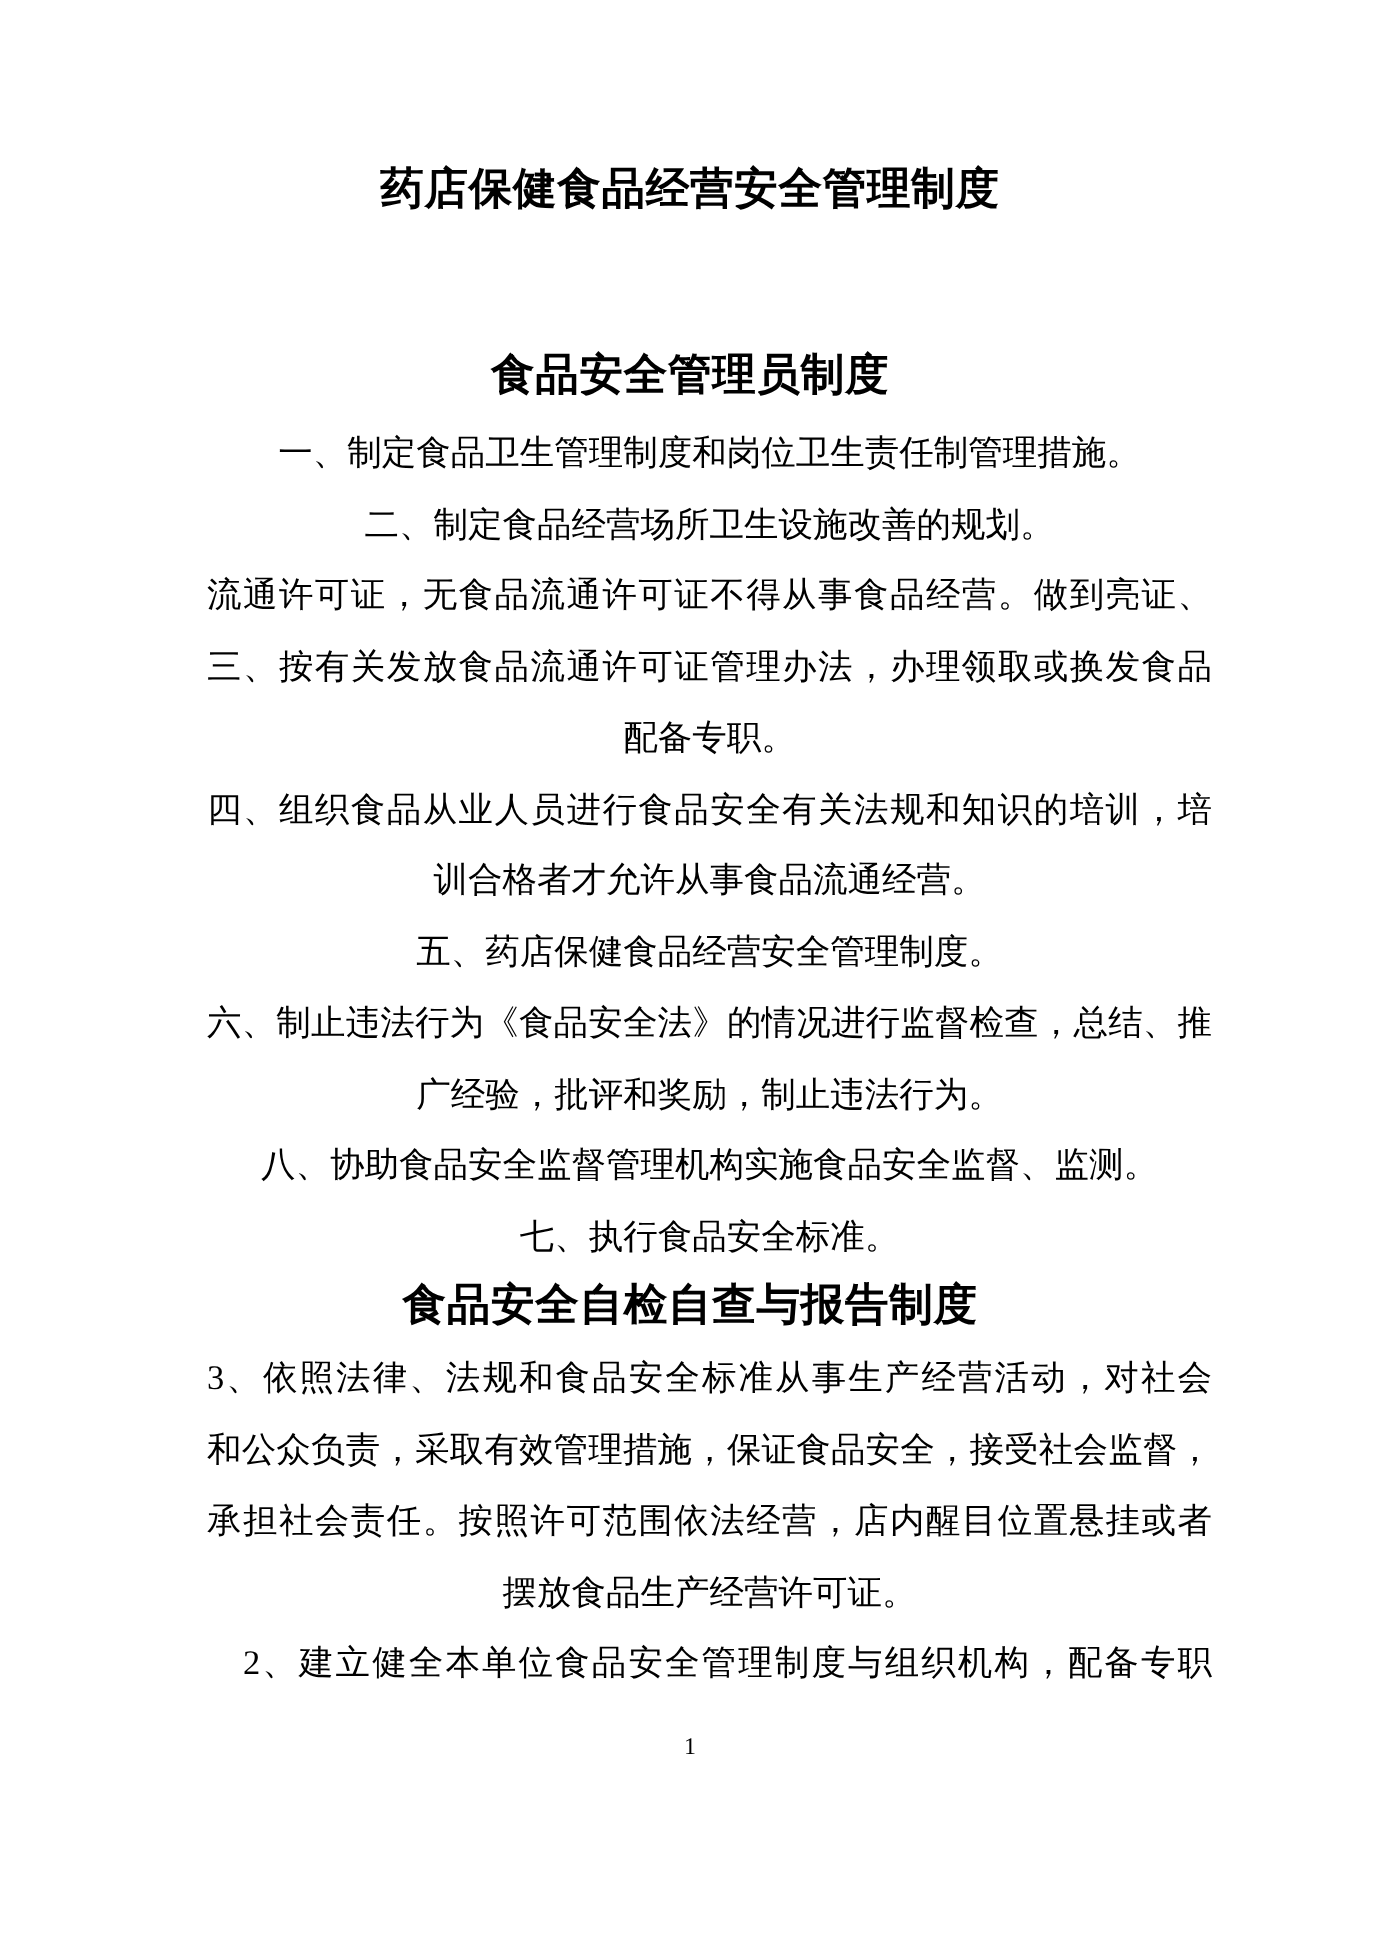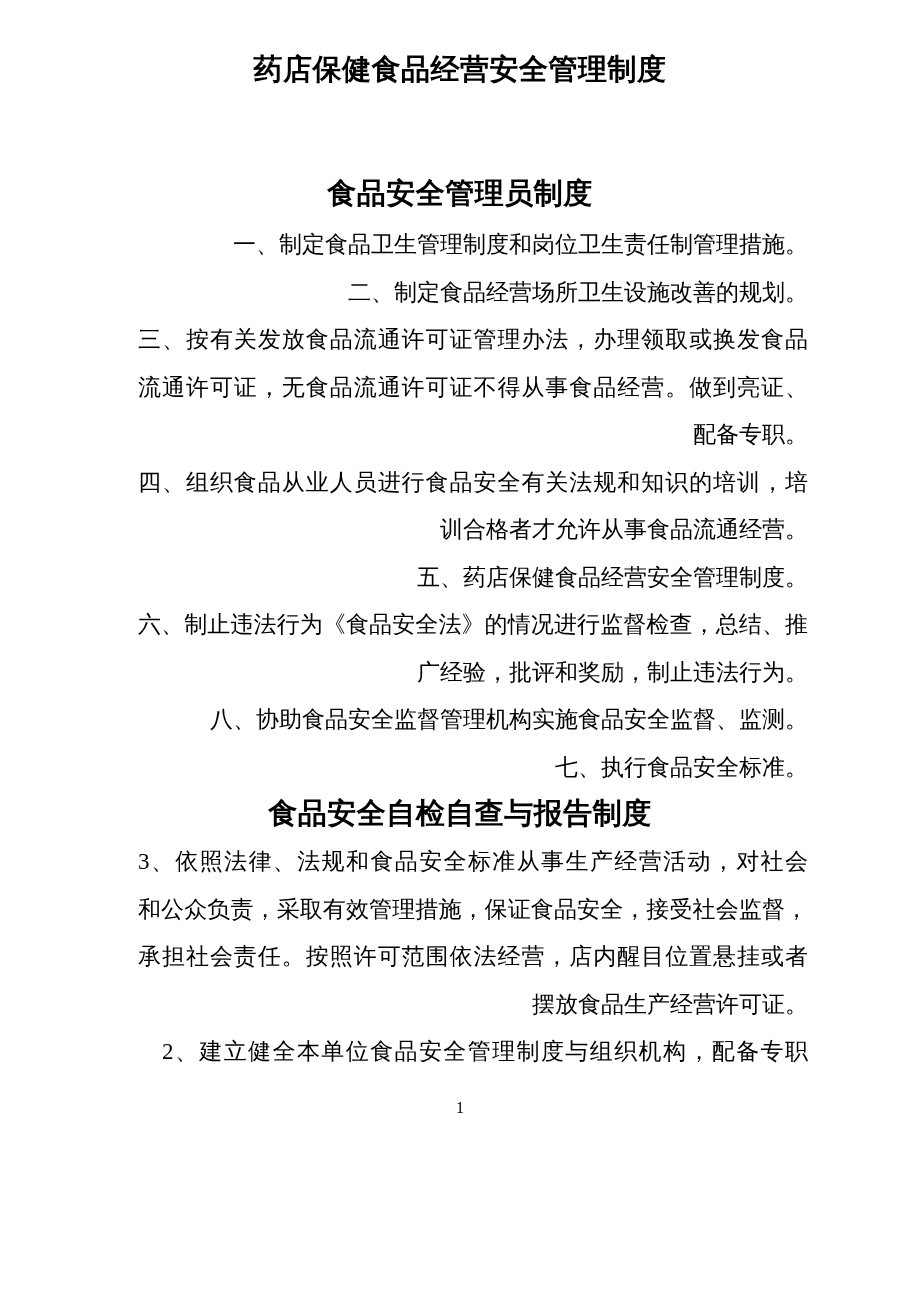--- a/index.html
+++ b/index.html
@@ -10,21 +10,21 @@
   .page {
     position: relative;
     width: 920px;
     height: 1302px;
     background: #ffffff;
     color: #000000;
     font-family: "Liberation Serif", "DejaVu Serif", serif;
     overflow: hidden;
   }
   .content {
-    padding: 47px 112px 0 138px; 
+    padding: 104px 112px 0 138px; 
   }
   .doc-title,
   .section-heading {
     margin: 0 -112px 0 -138px;   
     text-align: center;
     font-size: 29px;
     font-weight: 700;
     line-height: 44px;
     letter-spacing: 0.5px;
   }
@@ -37,21 +37,21 @@
     margin-top: 6px;
   }
   .lines.second {
     margin-top: 3px;
   }
   .line {
     font-size: 23px;
     line-height: 47.5px;
     height: 47.5px;
     white-space: pre;
-    text-align: right;
+    text-align: center;
   }
   .line.fill {
     white-space: normal;
     text-align: justify;
     text-align-last: justify;
     text-justify: inter-character;
   }
   .line.indent {
     padding-left: 24px;
   }
@@ -68,22 +68,22 @@
 <div class="page">
   <div class="content">
 
     <h1 class="doc-title">药店保健食品经营安全管理制度</h1>
 
     <h2 class="section-heading first">食品安全管理员制度</h2>
 
     <div class="lines">
       <div class="line">一、制定食品卫生管理制度和岗位卫生责任制管理措施。</div>
       <div class="line">二、制定食品经营场所卫生设施改善的规划。</div>
+      <div class="line fill">流通许可证，无食品流通许可证不得从事食品经营。做到亮证、</div>
       <div class="line fill">三、按有关发放食品流通许可证管理办法，办理领取或换发食品</div>
-      <div class="line fill">流通许可证，无食品流通许可证不得从事食品经营。做到亮证、</div>
       <div class="line">配备专职。</div>
       <div class="line fill">四、组织食品从业人员进行食品安全有关法规和知识的培训，培</div>
       <div class="line">训合格者才允许从事食品流通经营。</div>
       <div class="line">五、药店保健食品经营安全管理制度。</div>
       <div class="line fill">六、制止违法行为《食品安全法》的情况进行监督检查，总结、推</div>
       <div class="line">广经验，批评和奖励，制止违法行为。</div>
       <div class="line">八、协助食品安全监督管理机构实施食品安全监督、监测。</div>
       <div class="line">七、执行食品安全标准。</div>
     </div>
 

